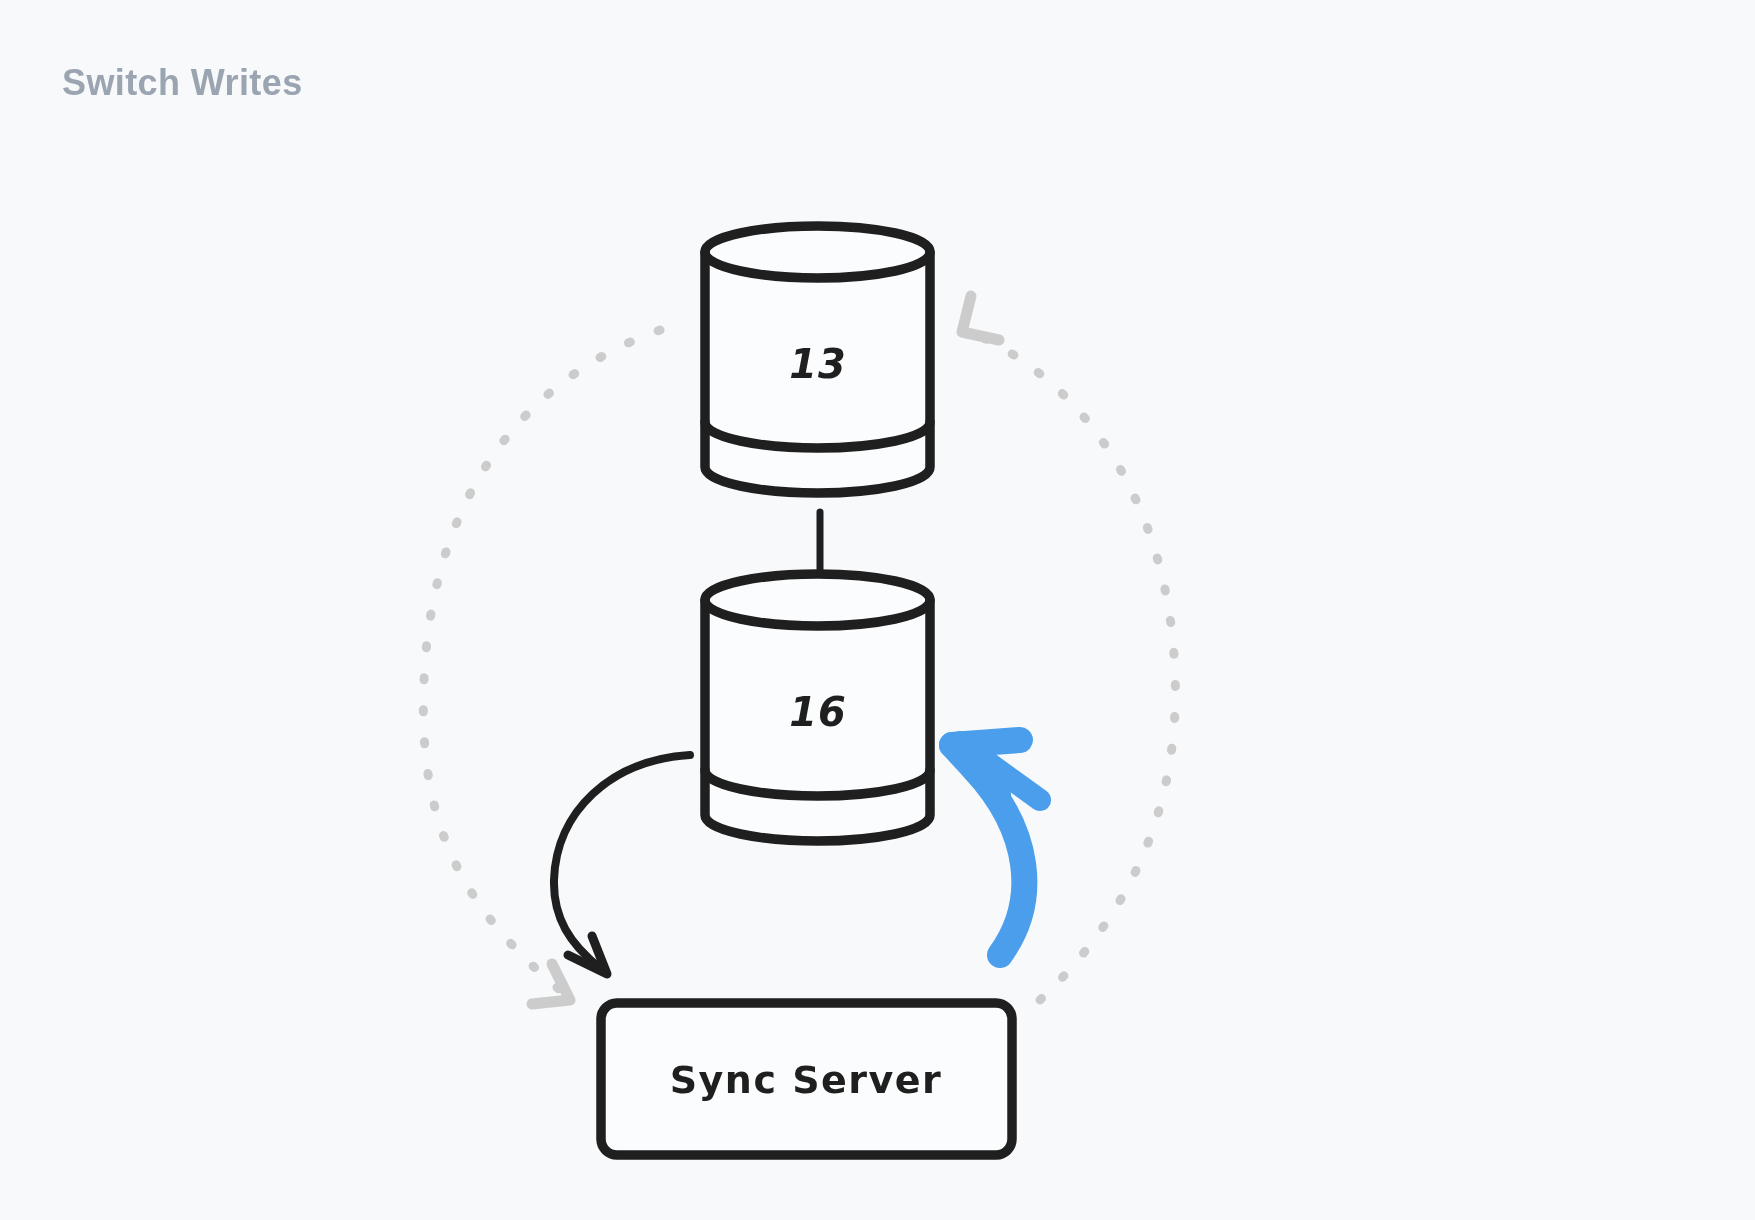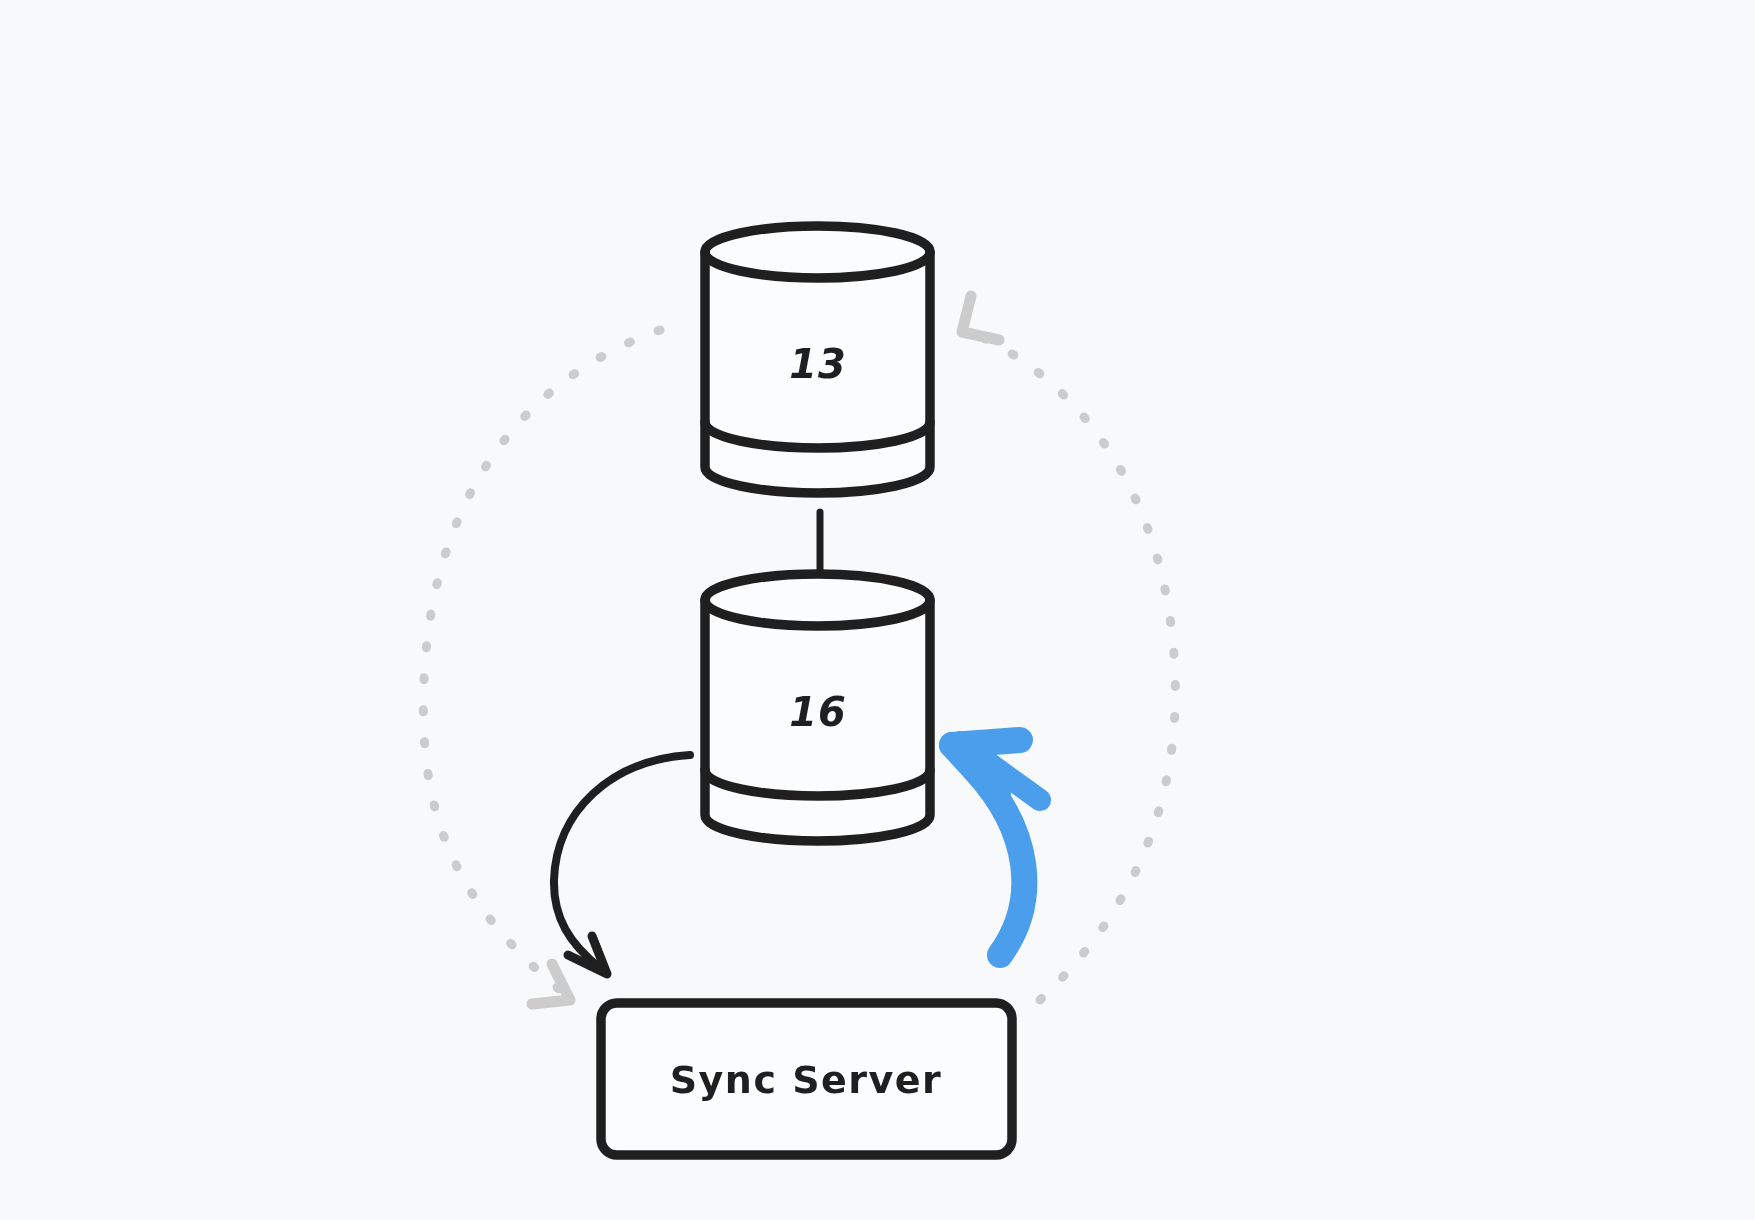--- a/index.html
+++ b/index.html
@@ -54,20 +54,21 @@
   .box-label {
     font-size: 38px;
     letter-spacing: 1.5px;
   }
 </style>
 </head>
 <body>
 
 <div id="canvas-root">
 
+  <div id="diagram-title">Switch Writes</div>
 
   <svg id="diagram-svg" viewBox="0 0 1755 1220">
 
     <g>
       <path d="M 660 330
                C 520 380, 432 500, 424 680
                C 418 810, 452 900, 560 990" fill="none" stroke="#cccccc" stroke-width="9" stroke-linecap="round" stroke-dasharray="2 30"></path>
       <path d="M 552 964 L 570 1000 L 532 1004" fill="none" stroke="#cccccc" stroke-width="11" stroke-linecap="round" stroke-linejoin="round"></path>
     </g>
 

